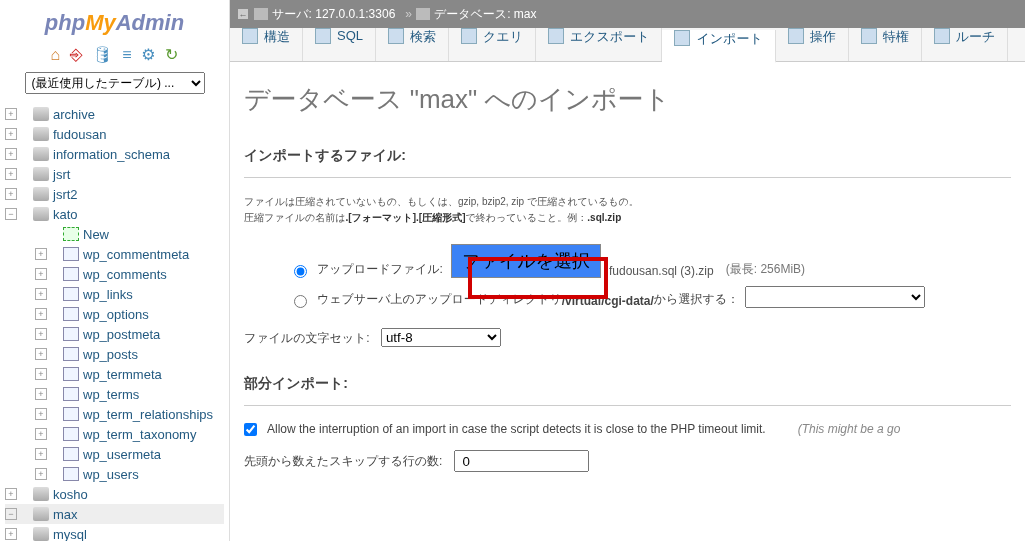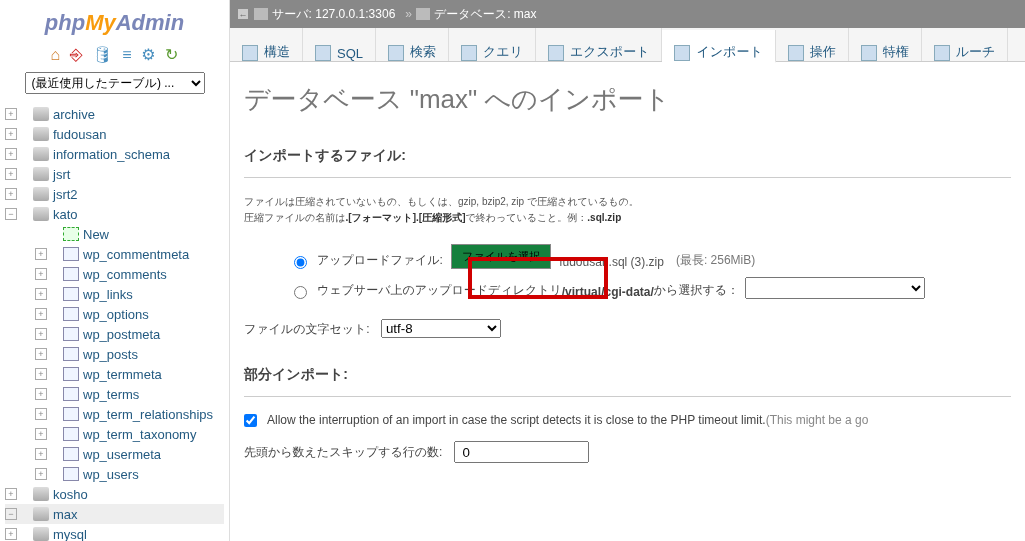--- a/index.html
+++ b/index.html
@@ -30,44 +30,44 @@
 .indent-1 { padding-left: 30px; }
 
 .tree-group.selected > .tree-item { background: #eee; }
 
 .breadcrumb-bar { background: #888; color: #fff; font-size: 12px; height: 28px; display: flex; align-items: center; padding: 0 8px; }
 .breadcrumb-bar .crumb { margin-right: 6px; }
 .breadcrumb-bar .sep { color: #ccc; margin: 0 4px; }
 .bc-icon { display: inline-block; width: 14px; height: 12px; background: #bbb; margin-right: 4px; vertical-align: middle; }
 
 .tabs { display: flex; border-bottom: 1px solid #ccc; background: #f5f5f5; align-items: stretch; height: 34px; }
-.tab { display: flex; align-items: flex-end; padding: 0 12px; border-right: 1px solid #ddd; cursor: pointer; color: #235a81; font-size: 13px; }
+.tab { display: flex; align-items: flex-start; padding: 0 12px; border-right: 1px solid #ddd; cursor: pointer; color: #235a81; font-size: 13px; }
 .tab.active { background: #fff; border-bottom: 2px solid #fff; position: relative; top: 2px; }
 .tab-icon { width: 16px; height: 16px; margin-right: 6px; background: #cde; border: 1px solid #8ab; }
 
 .content { padding: 20px 14px; overflow: auto; flex: 1; }
 .content h1 { font-size: 26px; font-weight: normal; color: #777; margin-bottom: 30px; }
 .section-title { font-weight: bold; font-size: 14px; margin-bottom: 12px; }
 .content hr { border: none; border-top: 1px solid #ccc; margin-bottom: 16px; }
 .desc { font-size: 10px; color: #555; line-height: 1.6; margin-bottom: 18px; }
 .desc b { color: #333; }
 
 .form-row { display: flex; align-items: flex-end; margin: 8px 0 8px 50px; font-size: 12px; }
 .form-row input[type=radio] { margin-right: 10px; }
-.upload-btn { border: 1px solid #888; background: #15803d; padding: 4px 10px; margin: 0 8px; font-size: 11px; cursor: pointer; }
+.upload-btn { border: 1px solid #888; background: #3b82f6; padding: 4px 10px; margin: 0 8px; font-size: 18px; cursor: pointer; }
 .file-name { color: #555; }
 .max-size { margin-left: 12px; color: #777; }
 .red-box { border: 4px solid #d00000; padding: 0; position: absolute; left: 468px; top: 257px; width: 140px; height: 42px; pointer-events: none; }
 
 .web-select { margin-left: 6px; width: 180px; height: 22px; }
 .charset-row { margin: 20px 0 28px; font-size: 12px; }
 .charset-row select { width: 120px; margin-left: 8px; }
 .partial-row { margin: 14px 0 10px; font-size: 12px; display: flex; align-items: center; }
 .partial-row input[type=checkbox] { margin-right: 10px; }
-.partial-row .italic { color: #888; }
+.partial-row .italic { font-style: italic; color: #888; margin-left: 32px; }
 .skip-row { margin-top: 14px; font-size: 12px; display: flex; align-items: center; }
 .skip-row input[type=text] { width: 135px; height: 22px; margin-left: 12px; padding: 0 6px; }
 
 .home-icon { color: #d08030; }
 .exit-icon { color: #cc2222; }
 .gear-icon { color: #4a90c0; }
 .reload-icon { color: #5a9a30; }
 
 .tab-toggle { width: 10px; background: #ccc; cursor: pointer; display: flex; align-items: center; justify-content: center; font-size: 9px; color: #666; }
 </style>

